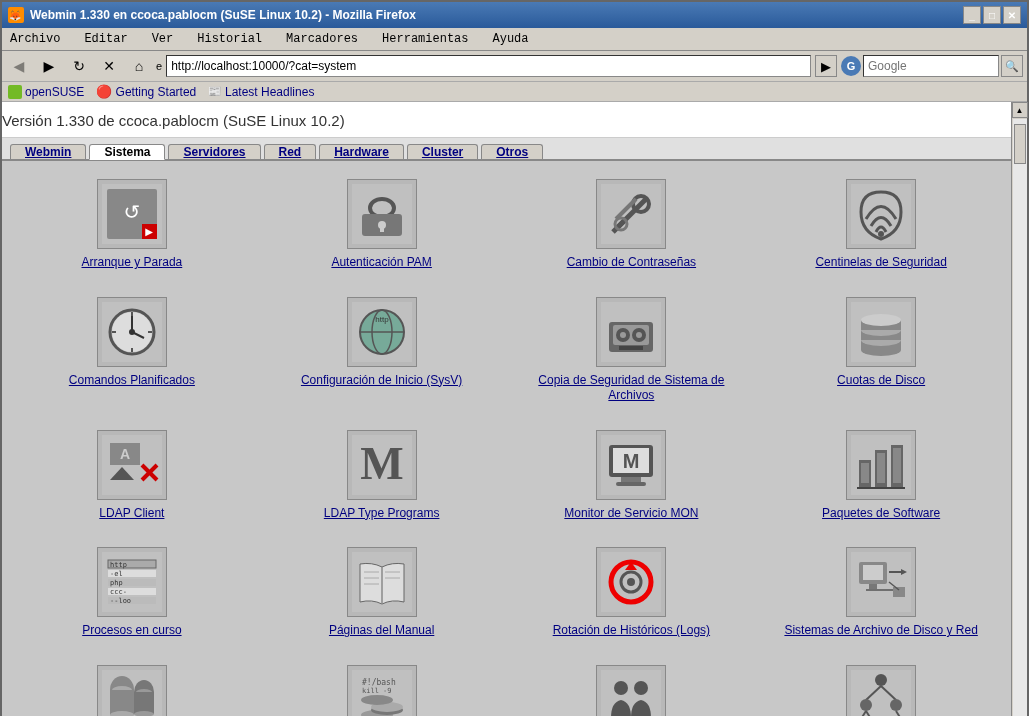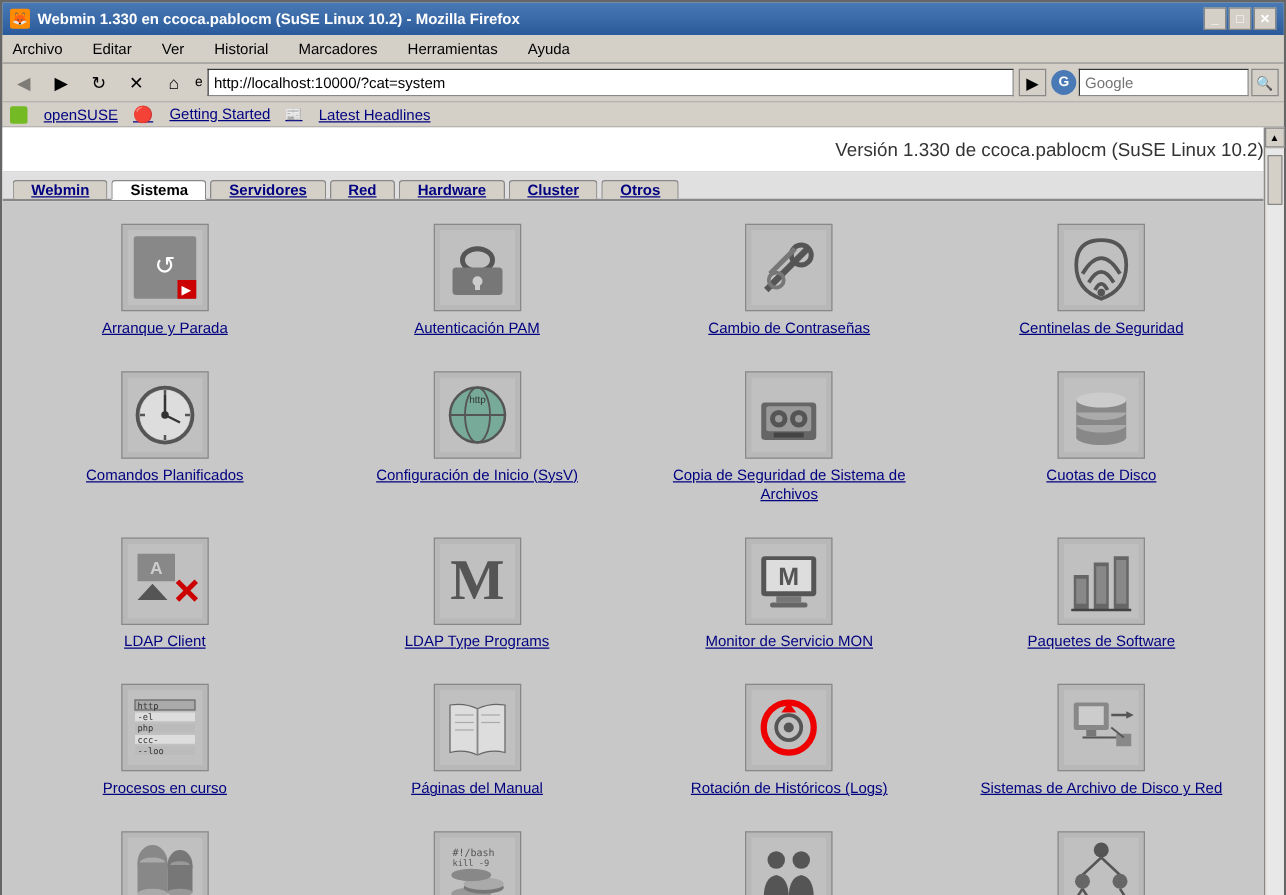--- a/index.html
+++ b/index.html
@@ -7,44 +7,44 @@
 
     
     .browser-window { width: 1029px; min-height: 716px; border: 2px solid #666; background: #d4d0c8; }
     .title-bar { background: linear-gradient(to bottom, #4a7ab5, #2a5a9a); color: white; padding: 4px 6px; display: flex; align-items: center; gap: 6px; font-size: 12px; font-weight: bold; }
     .title-bar-icon { width: 16px; height: 16px; background: #ff8c00; border-radius: 2px; font-size: 10px; display: flex; align-items: center; justify-content: center; }
     .title-bar-text { flex: 1; }
     .title-bar-controls { display: flex; gap: 2px; }
     .title-bar-btn { width: 18px; height: 18px; background: #d4d0c8; border: 1px solid #888; font-size: 10px; display: flex; align-items: center; justify-content: center; cursor: pointer; }
 
     .menu-bar { background: #d4d0c8; padding: 2px 4px; display: flex; gap: 16px; font-size: 12px; border-bottom: 1px solid #888; }
-    .menu-item { cursor: pointer; padding: 2px 4px; }
+    .menu-item { cursor: pointer; padding: 2px 4px; font-family: Liberation Mono, monospace; }
 
     .toolbar { background: #d4d0c8; padding: 3px 4px; display: flex; align-items: center; gap: 4px; border-bottom: 1px solid #aaa; }
     .toolbar-btn { width: 26px; height: 24px; background: #d4d0c8; border: 1px solid transparent; display: flex; align-items: center; justify-content: center; cursor: pointer; font-size: 14px; }
     .toolbar-btn.disabled { opacity: 0.4; cursor: default; }
     .address-bar { flex: 1; display: flex; align-items: center; gap: 4px; }
     .address-label { font-size: 11px; }
     .address-input { flex: 1; height: 22px; border: 1px inset #888; background: white; padding: 0 4px; font-size: 12px; }
     .go-btn { width: 22px; height: 22px; background: #d4d0c8; border: 1px solid #888; display: flex; align-items: center; justify-content: center; cursor: pointer; }
     .search-box { width: 136px; height: 22px; border: 1px inset #888; background: white; padding: 0 4px; font-size: 12px; }
     .search-btn { width: 22px; height: 22px; background: #d4d0c8; border: 1px solid #888; }
 
     .bookmarks-bar { background: #d4d0c8; padding: 2px 6px; display: flex; align-items: center; gap: 12px; border-bottom: 1px solid #aaa; font-size: 12px; }
-    .bookmark-item { display: flex; align-items: flex-start; gap: 13px; cursor: pointer; color: #000080; text-decoration: underline; }
+    .bookmark-item { display: flex; align-items: center; gap: 3px; cursor: pointer; color: #000080; }
 
     .main-content { display: flex; background: white; min-height: 560px; }
     .scrollbar { width: 16px; background: #d4d0c8; border-left: 1px solid #888; display: flex; flex-direction: column; align-items: center; }
     .scroll-btn { width: 16px; height: 16px; background: #d4d0c8; border: 1px solid #888; display: flex; align-items: center; justify-content: center; font-size: 8px; cursor: pointer; }
     .scroll-track { flex: 1; background: #e8e8e8; width: 14px; margin: 1px; position: relative; }
     .scroll-thumb { width: 12px; height: 40px; background: #d4d0c8; border: 1px solid #888; position: absolute; top: 5px; left: 1px; }
 
     .page-area { flex: 1; padding: 0; overflow: hidden; }
 
-    .page-title { text-align: right; font-size: 15px; color: #333; padding: 10px 0 8px 0; border-bottom: 1px solid #ccc; background: white; }
+    .page-title { text-align: left; font-size: 15px; color: #333; padding: 10px 0 8px 0; border-bottom: 1px solid #ccc; background: white; }
 
     .tabs { display: flex; gap: 3px; padding: 6px 8px 0 8px; background: #e0e0e0; border-bottom: 2px solid #888; }
     .tab { padding: 0 14px; border: 1px solid #888; border-bottom: none; background: #d4d0c8; cursor: pointer; font-size: 12px; font-weight: bold; color: #000080; text-decoration: underline; border-radius: 3px 3px 0 0; }
     .tab.active { background: white; border-bottom: 1px solid white; color: black; text-decoration: none; margin-bottom: -1px; }
 
     .icons-grid { background: #c8c8c8; padding: 10px; display: grid; grid-template-columns: repeat(4, 1fr); gap: 10px; }
     .icon-item { display: flex; flex-direction: column; align-items: center; gap: 6px; padding: 8px 4px; cursor: pointer; }
     .icon-img { width: 70px; height: 70px; background: #b8b8b8; border: 1px solid #888; display: flex; align-items: center; justify-content: center; font-size: 32px; overflow: hidden; }
     .icon-label { font-size: 12px; color: #000080; text-decoration: underline; text-align: center; line-height: 1.3; }
   </style>

